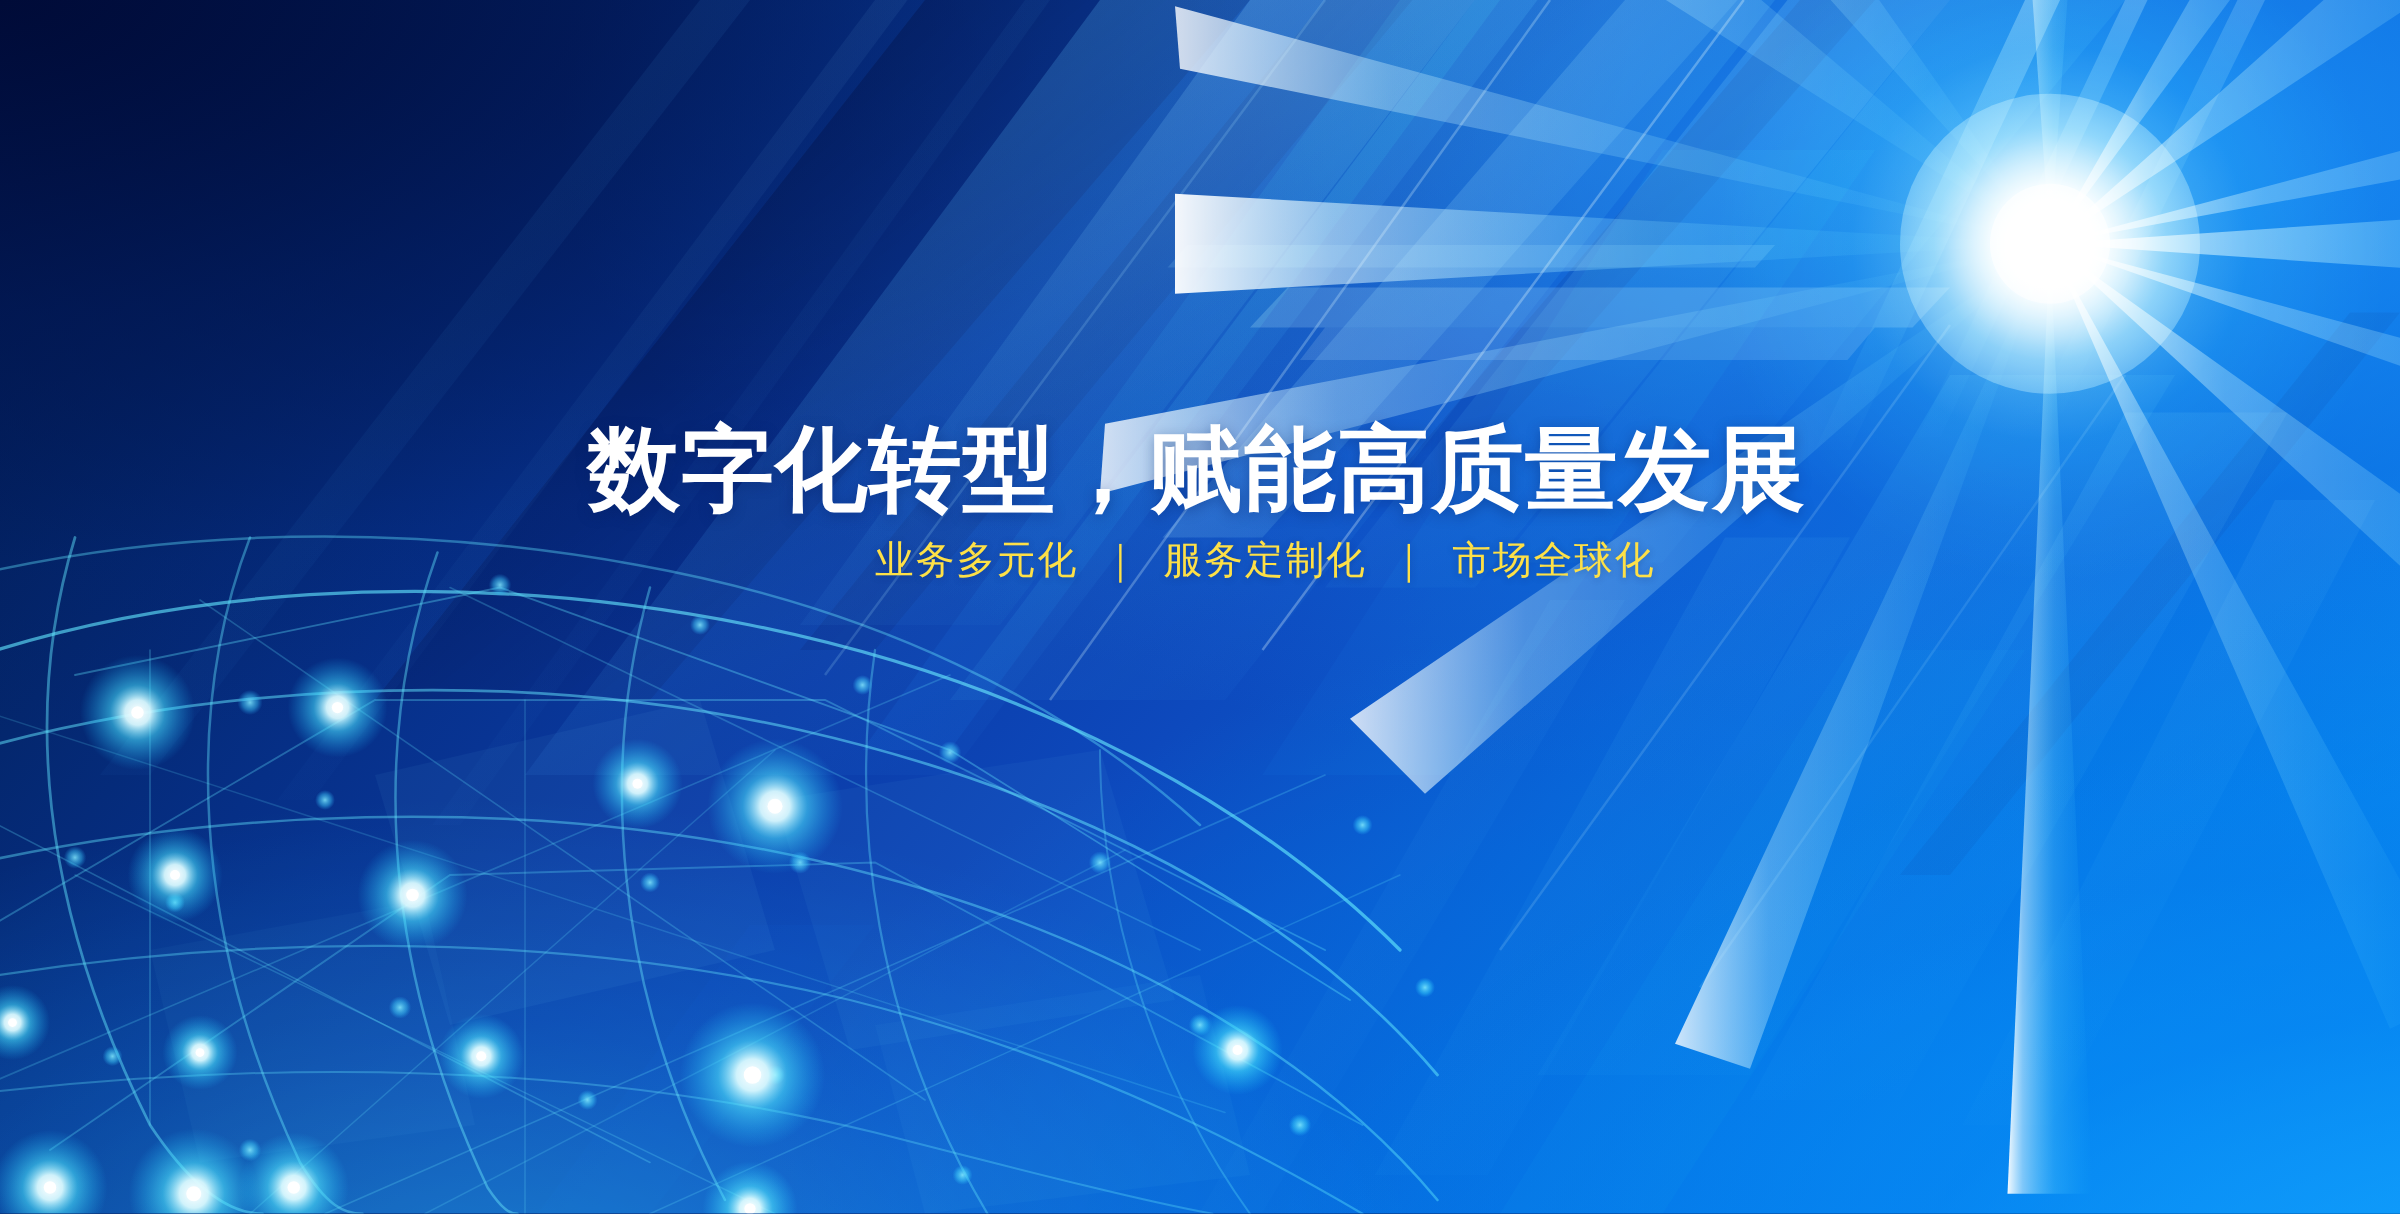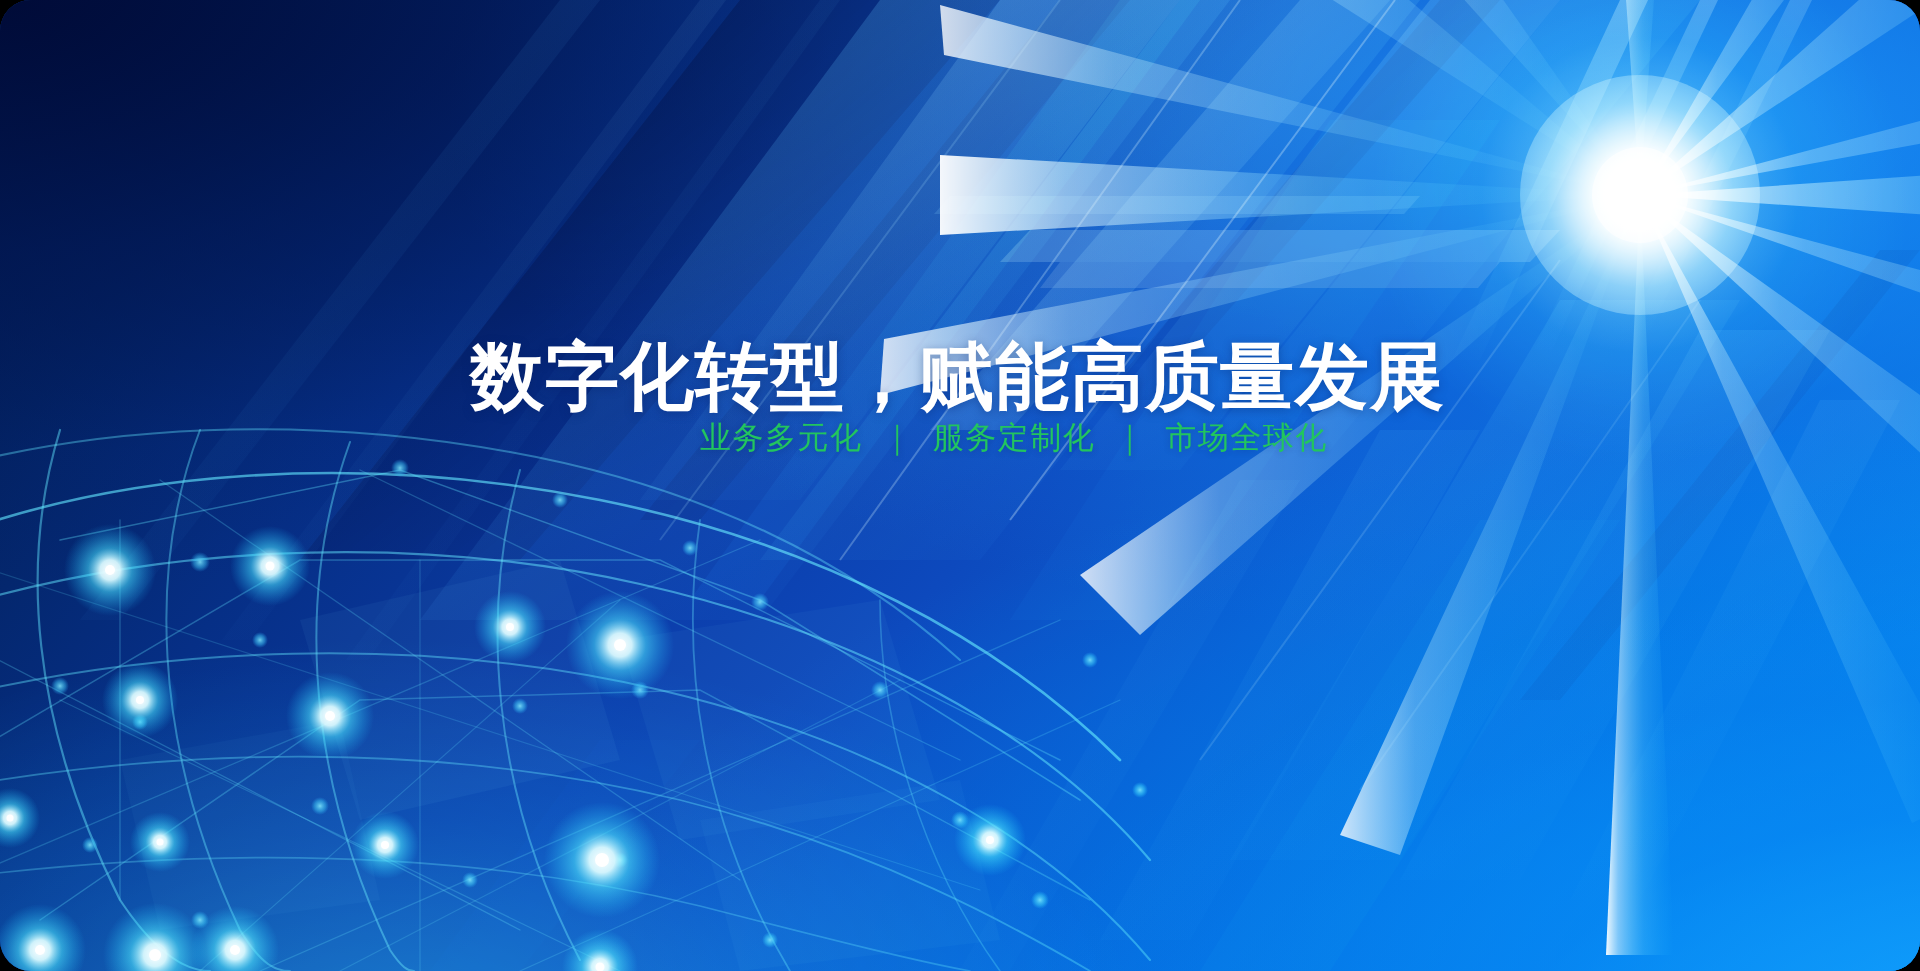--- a/index.html
+++ b/index.html
@@ -1,23 +1,22 @@
 <!DOCTYPE html>
 <html><head>
 <meta charset="utf-8">
 <title>banner</title>
 <style>
   html,body{margin:0;padding:0;background:#000;}
   #stage{
     position:relative;
     width:1920px;height:971px;
     overflow:hidden;
-    font-family:Liberation Sans, sans-serif;
+    font-family:Liberation Serif, serif;
     background:#0b3fae;
-    border-radius:31px;
   }
   .layer{position:absolute;inset:0;}
 
   
   #bg-base{
     background:
       radial-gradient(120% 100% at 100% 100%, rgba(0,150,245,.95) 0%, rgba(0,120,230,.55) 28%, rgba(0,90,200,0) 58%),
       radial-gradient(95% 85% at 85% 12%, rgba(30,150,250,.85) 0%, rgba(20,110,225,.40) 35%, rgba(10,70,185,0) 65%),
       linear-gradient(128deg,
         #021642 0%,
@@ -68,23 +67,23 @@
   
   #headline{
     position:absolute;left:470px;top:340px;
     font-size:74px;line-height:1;
     font-weight:700;color:#ffffff;
     letter-spacing:1px;
     white-space:nowrap;
     text-shadow:0 2px 10px rgba(0,30,95,.35);
   }
   #subline{
-    position:absolute;left:700px;top:422px;
+    position:absolute;left:700px;top:432px;
     font-size:31px;line-height:1;
-    font-weight:400;color:#22c55e;
+    font-weight:400;color:#fde047;
     letter-spacing:1.5px;
     white-space:nowrap;
     text-shadow:0 1px 6px rgba(0,30,95,.30);
   }
   #subline .sep{padding:0 9px;font-weight:300;}
 </style>
 </head>
 <body>
 
 <div id="stage">

